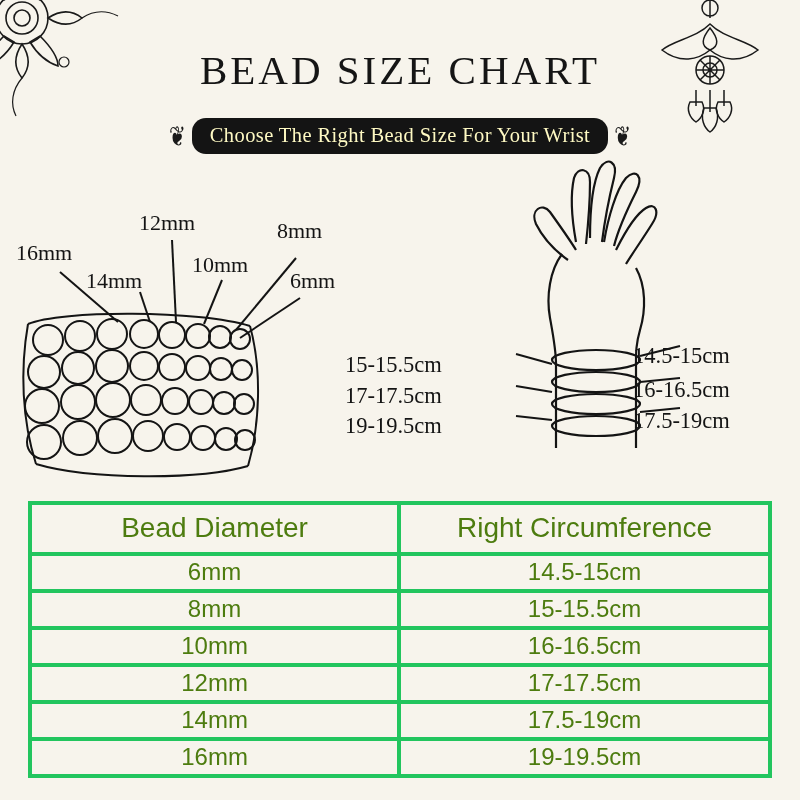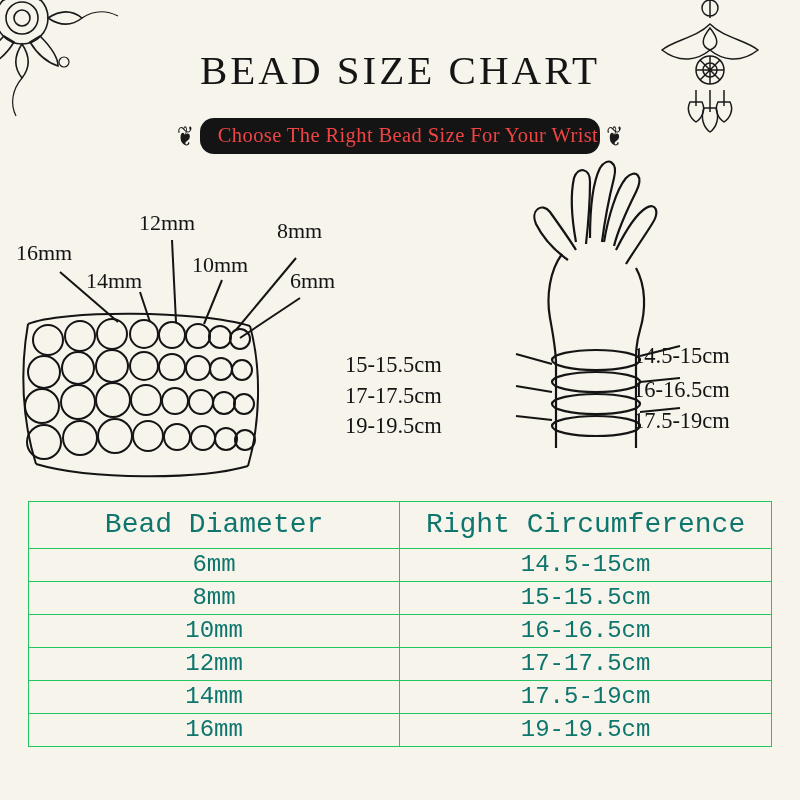--- a/index.html
+++ b/index.html
@@ -64,24 +64,24 @@
   }
   .sub-orn {
     font-size: 20px;
     color: #1a1a1a;
     line-height: 1;
     margin: 0 6px;
     transform: scaleY(1.4);
   }
   .subtitle {
     background: #141414;
-    color: #ef4444;
+    color: #fef9c3;
     font-size: 20.5px;
     letter-spacing: 0.4px;
-    padding: 6px 2px 7px 18px;
+    padding: 6px 18px 7px 18px;
     border-radius: 14px;
     font-family: "Liberation Serif", serif;
     white-space: nowrap;
   }
 
   
   .lbl {
     position: absolute;
     font-size: 22px;
     color: #141414;
@@ -112,24 +112,24 @@
 
   
   .table {
     position: absolute;
     left: 28px;
     top: 501px;
     width: 744px;
     border-collapse: collapse;
   }
   .table td, .table th {
-    border: 1px solid #22c55e;
+    border: 4px solid #22c55e;
     text-align: center;
-    font-family: Liberation Mono, monospace;
-    color: #0f766e;
+    font-family: Liberation Sans, sans-serif;
+    color: #4d7c0f;
   }
   .table th {
     font-size: 28px;
     font-weight: 400;
     padding: 7px 0 8px 0;
   }
   .table td {
     font-size: 24px;
     padding: 2px 0 3px 0;
   }

